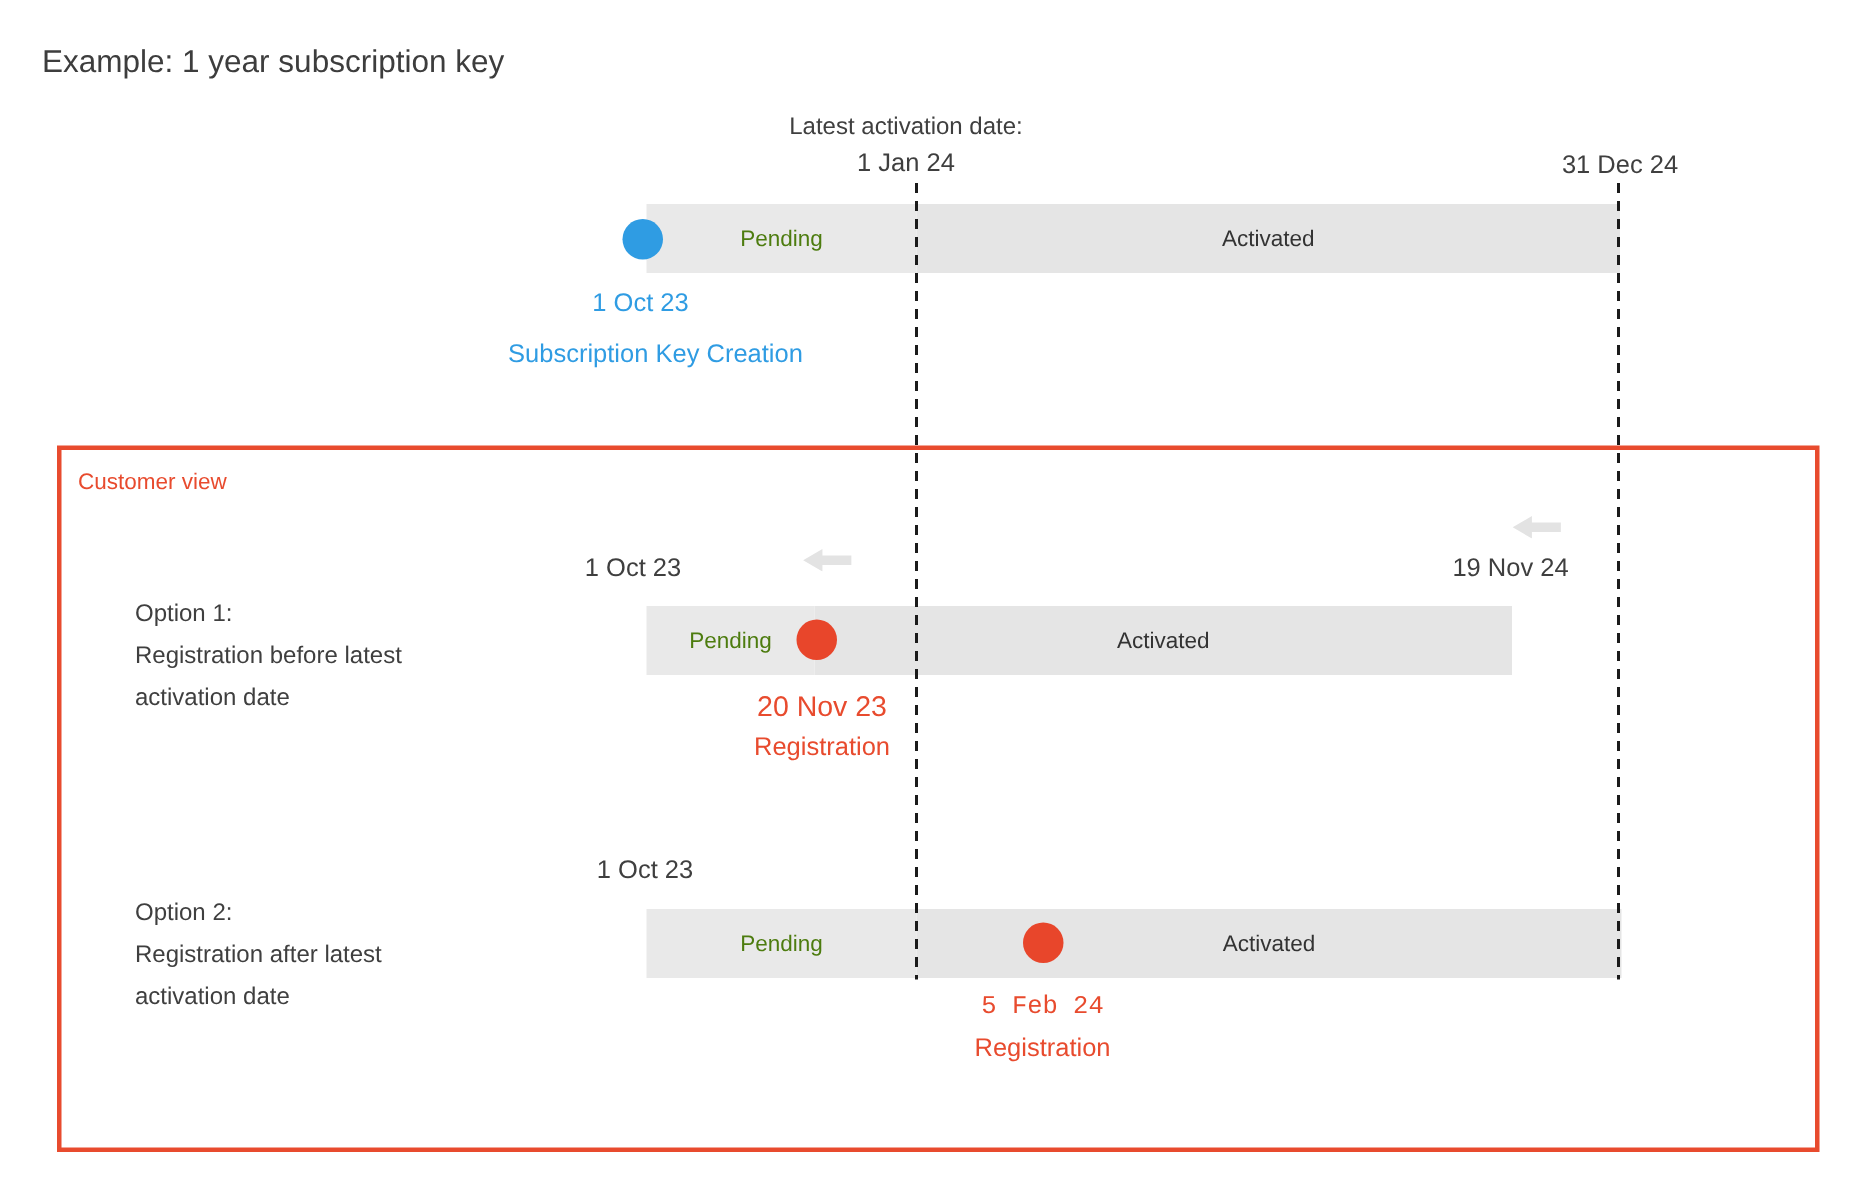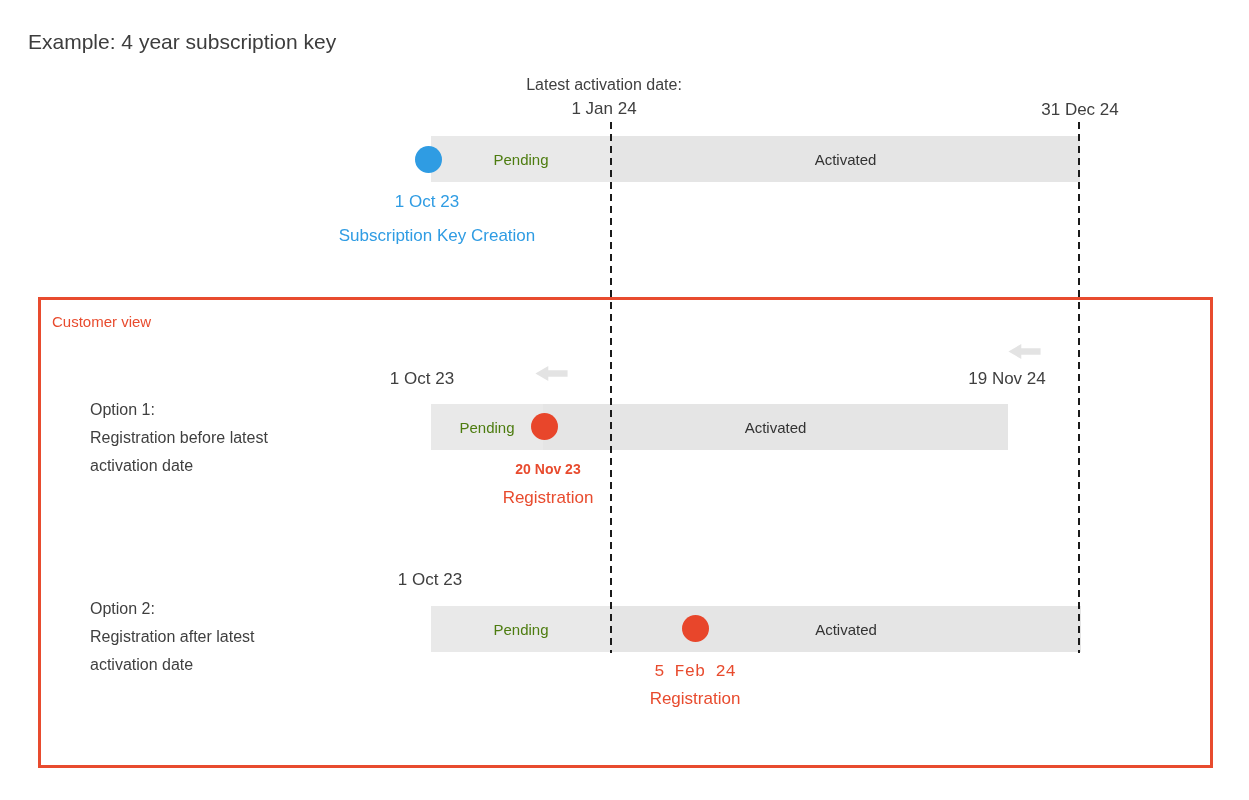--- a/index.html
+++ b/index.html
@@ -69,31 +69,31 @@
 
   .row1-start { left: 352px; top: 369px; width: 140px; font-size: 17px; color: #3f3f3f; }
   .row1-end   { left: 937px; top: 369px; width: 140px; font-size: 17px; color: #3f3f3f; }
   .row2-start { left: 360px; top: 570px; width: 140px; font-size: 17px; color: #3f3f3f; }
 
   .arrow { width: 33px; height: 15px; z-index: 2; }
   .arrow svg { display: block; width: 100%; height: 100%; }
   .arrow1 { left: 535px;  top: 366px; }
   .arrow2 { left: 1008px; top: 344px; }
 
-  .evt1-date  { left: 478px; top: 461px; width: 140px; font-size: 14px; font-weight: bold; }
+  .evt1-date  { left: 478px; top: 461px; width: 140px; font-size: 19px; }
   .evt1-label { left: 478px; top: 488px; width: 140px; font-size: 17px; }
   .evt2-date  { left: 625px; top: 662px; width: 140px; font-size: 17px; font-family: Liberation Mono, monospace; }
   .evt2-label { left: 625px; top: 689px; width: 140px; font-size: 17px; }
 </style>
 </head>
 <body>
 
 <div class="canvas">
 
-  <div class="abs page-title">Example: 4 year subscription key</div>
+  <div class="abs page-title">Example: 1 year subscription key</div>
 
   <div class="abs center hdr-label">Latest activation date:</div>
   <div class="abs center hdr-jan">1 Jan 24</div>
   <div class="abs center hdr-dec">31 Dec 24</div>
 
   <div class="abs dashline dash-left"></div>
   <div class="abs dashline dash-right"></div>
 
   <div class="abs bar bar1">
     <div class="seg seg-pending">Pending</div>

